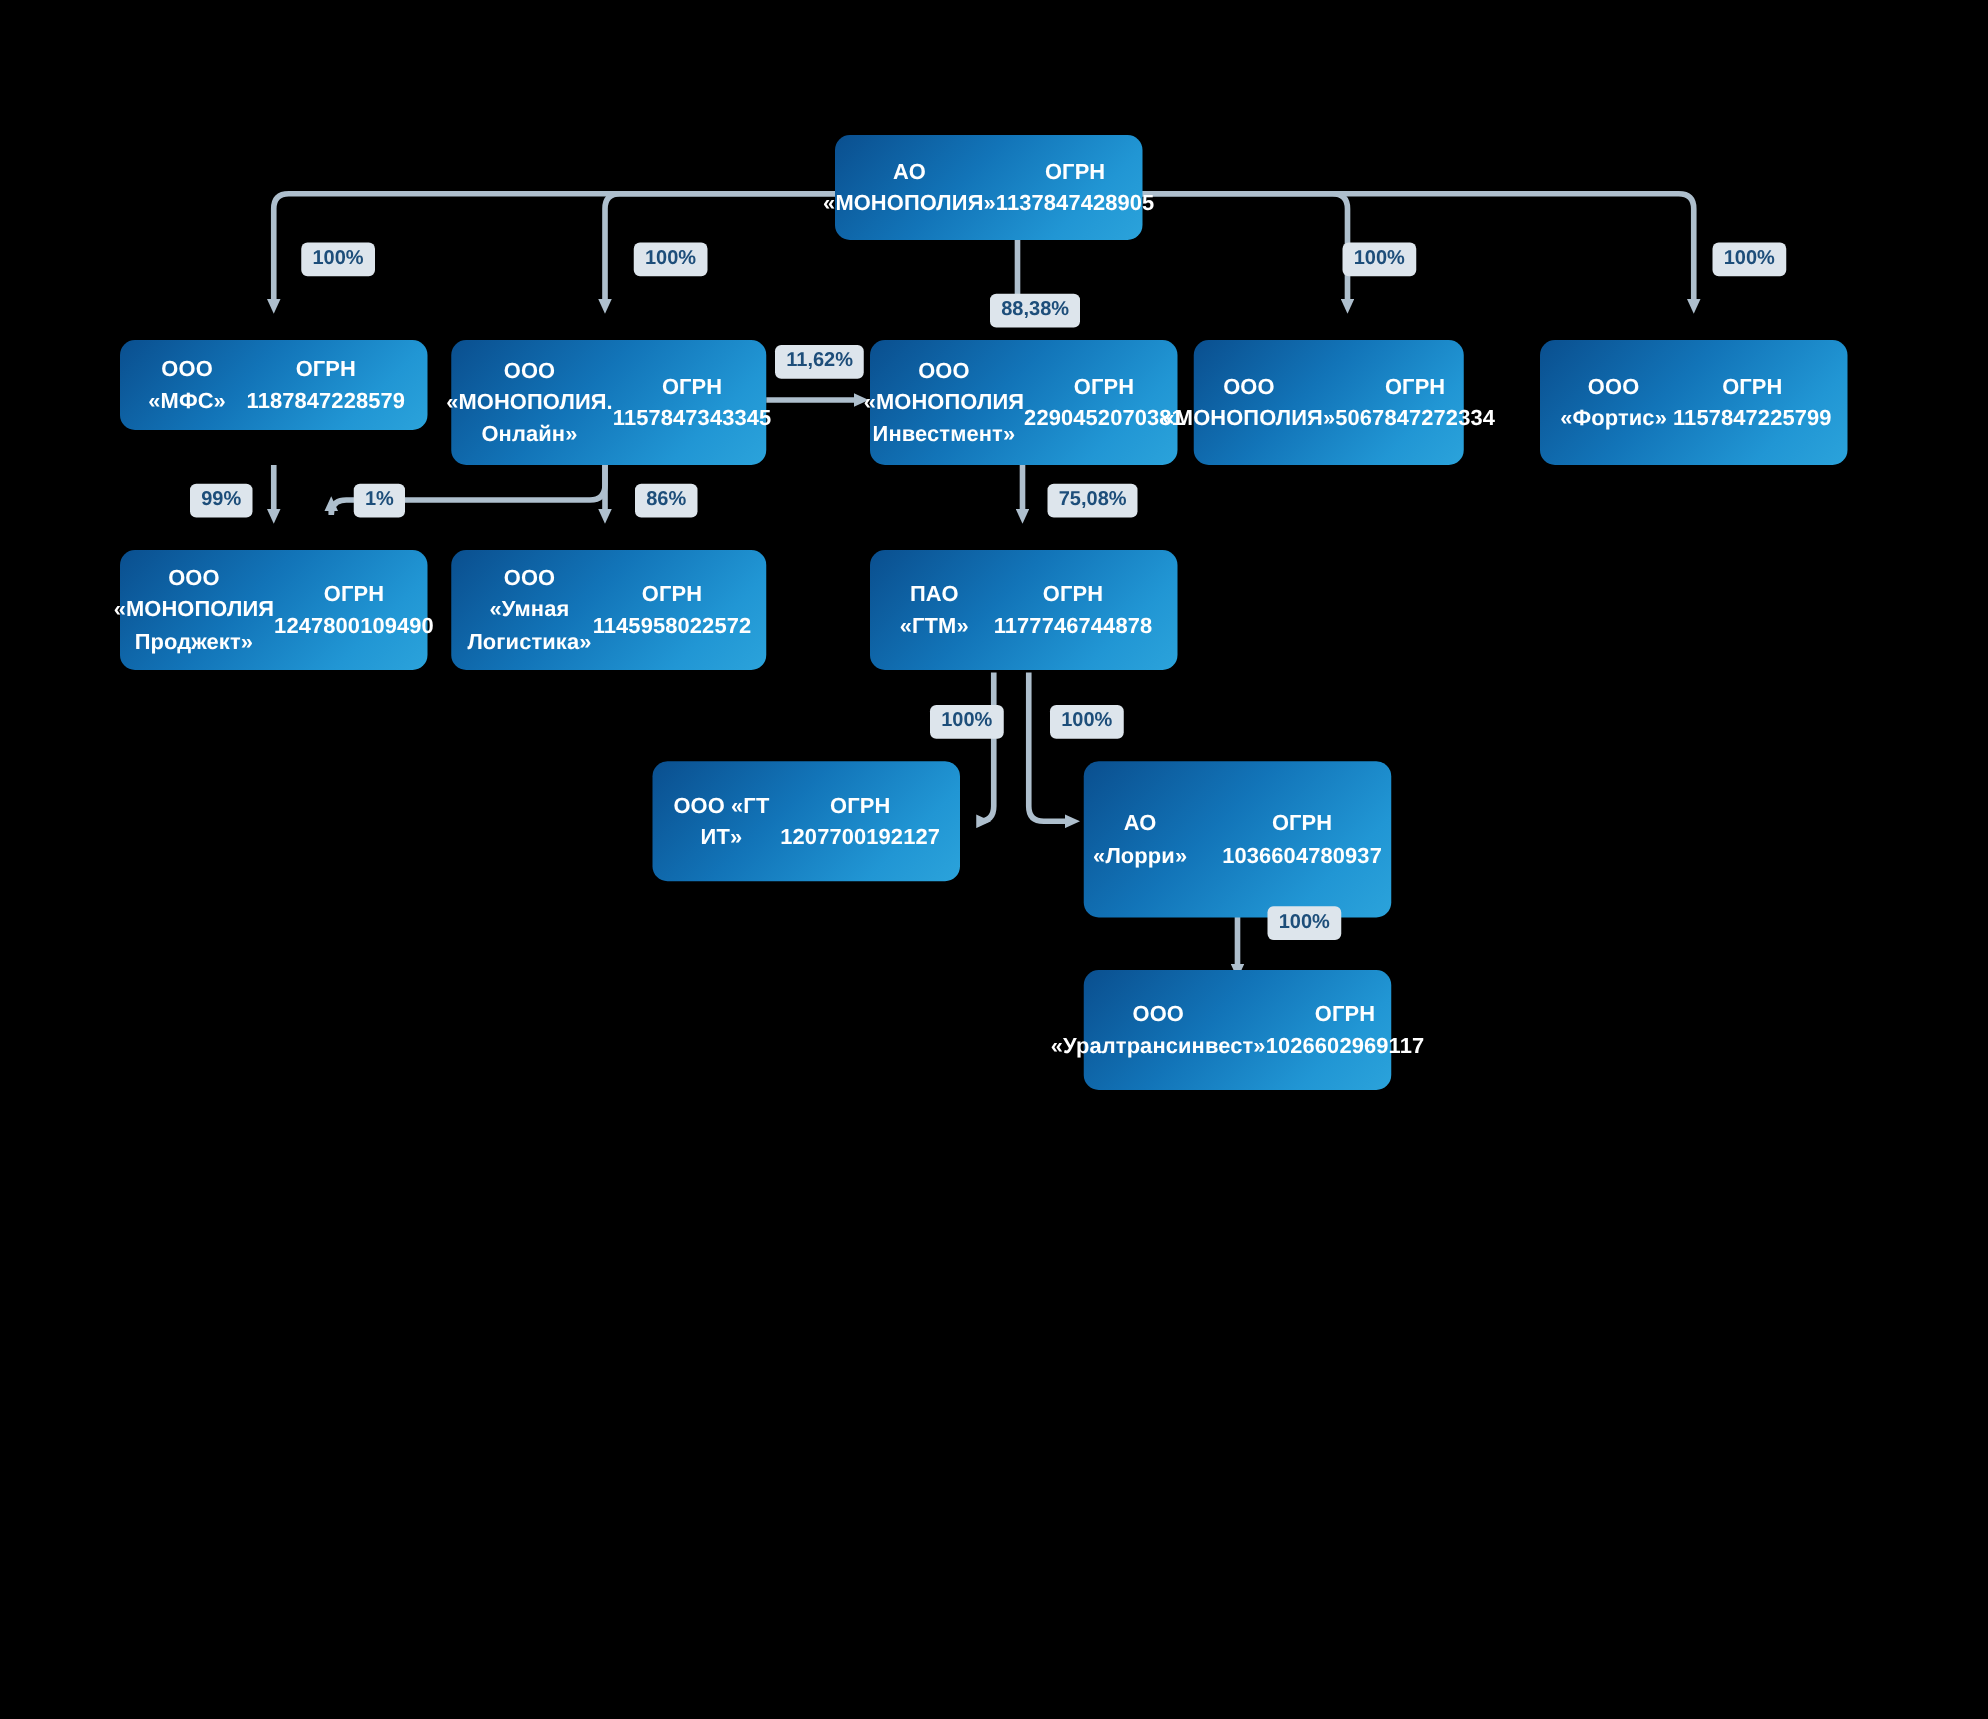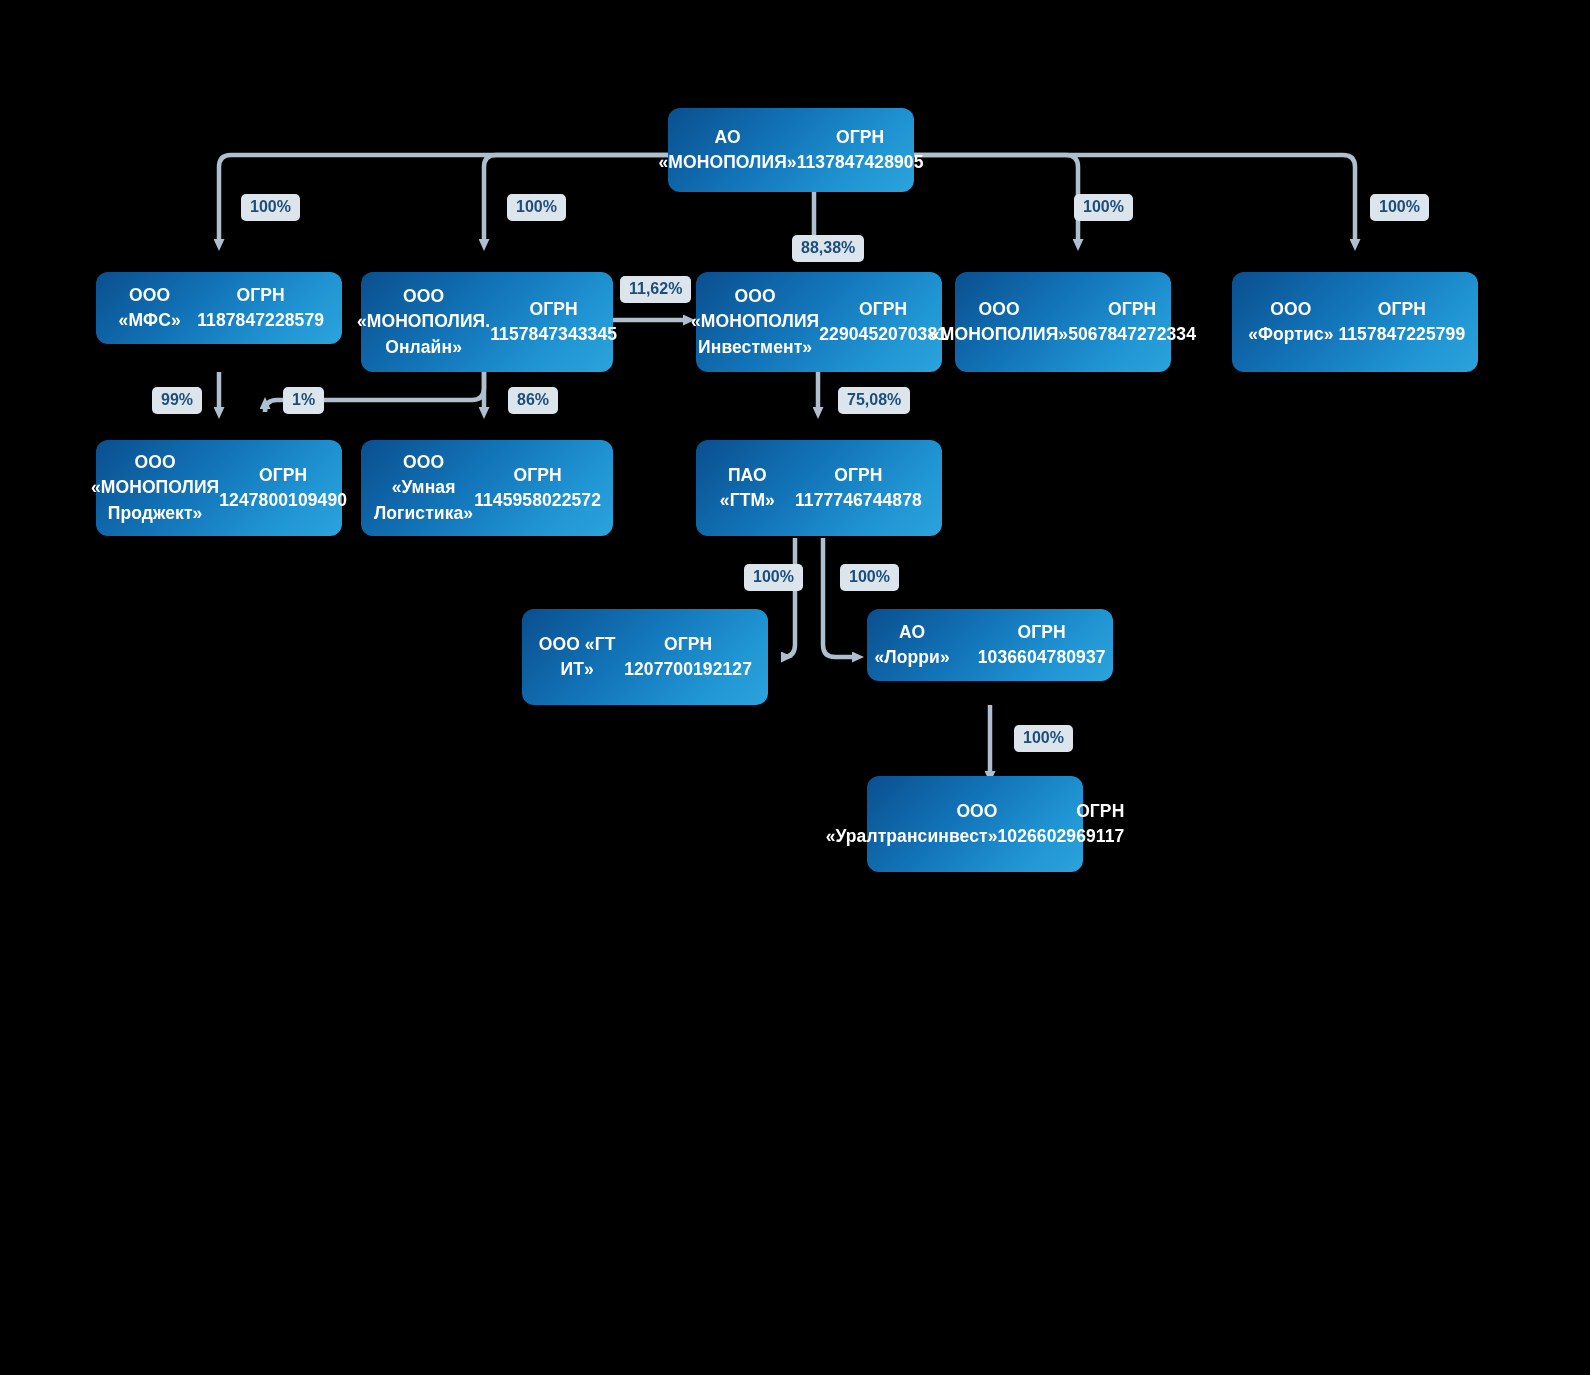--- a/index.html
+++ b/index.html
@@ -149,26 +149,26 @@
   <div class="node" style="left:696px; top:440px; width:246px; height:96px;">
     <div class="ttl">ПАО «ГТМ»</div>
     <div class="ogrn">ОГРН 1177746744878</div>
   </div>
 
   <div class="node" style="left:522px; top:609px; width:246px; height:96px;">
     <div class="ttl">ООО «ГТ ИТ»</div>
     <div class="ogrn">ОГРН 1207700192127</div>
   </div>
 
-  <div class="node" style="left:867px; top:609px; width:246px; height:72px;gap:28px;">
+  <div class="node" style="left:867px; top:609px; width:246px; height:125px;gap:28px;">
     <div class="ttl">АО «Лорри»</div>
     <div class="ogrn">ОГРН 1036604780937</div>
   </div>
 
-  <div class="node" style="left:867px; top:776px; width:216px; height:96px;text-align:right;">
+  <div class="node" style="left:867px; top:776px; width:246px; height:96px;">
     <div class="ttl">ООО «Уралтрансинвест»</div>
     <div class="ogrn">ОГРН 1026602969117</div>
   </div>
 
   <div class="pct" style="left:241px; top:194px;">100%</div>
   <div class="pct" style="left:507px; top:194px;">100%</div>
   <div class="pct" style="left:792px; top:224px;margin-top:11px;">88,38%</div>
   <div class="pct" style="left:1074px; top:194px;">100%</div>
   <div class="pct" style="left:1370px; top:194px;">100%</div>
   <div class="pct" style="left:620px; top:276px;">11,62%</div>

